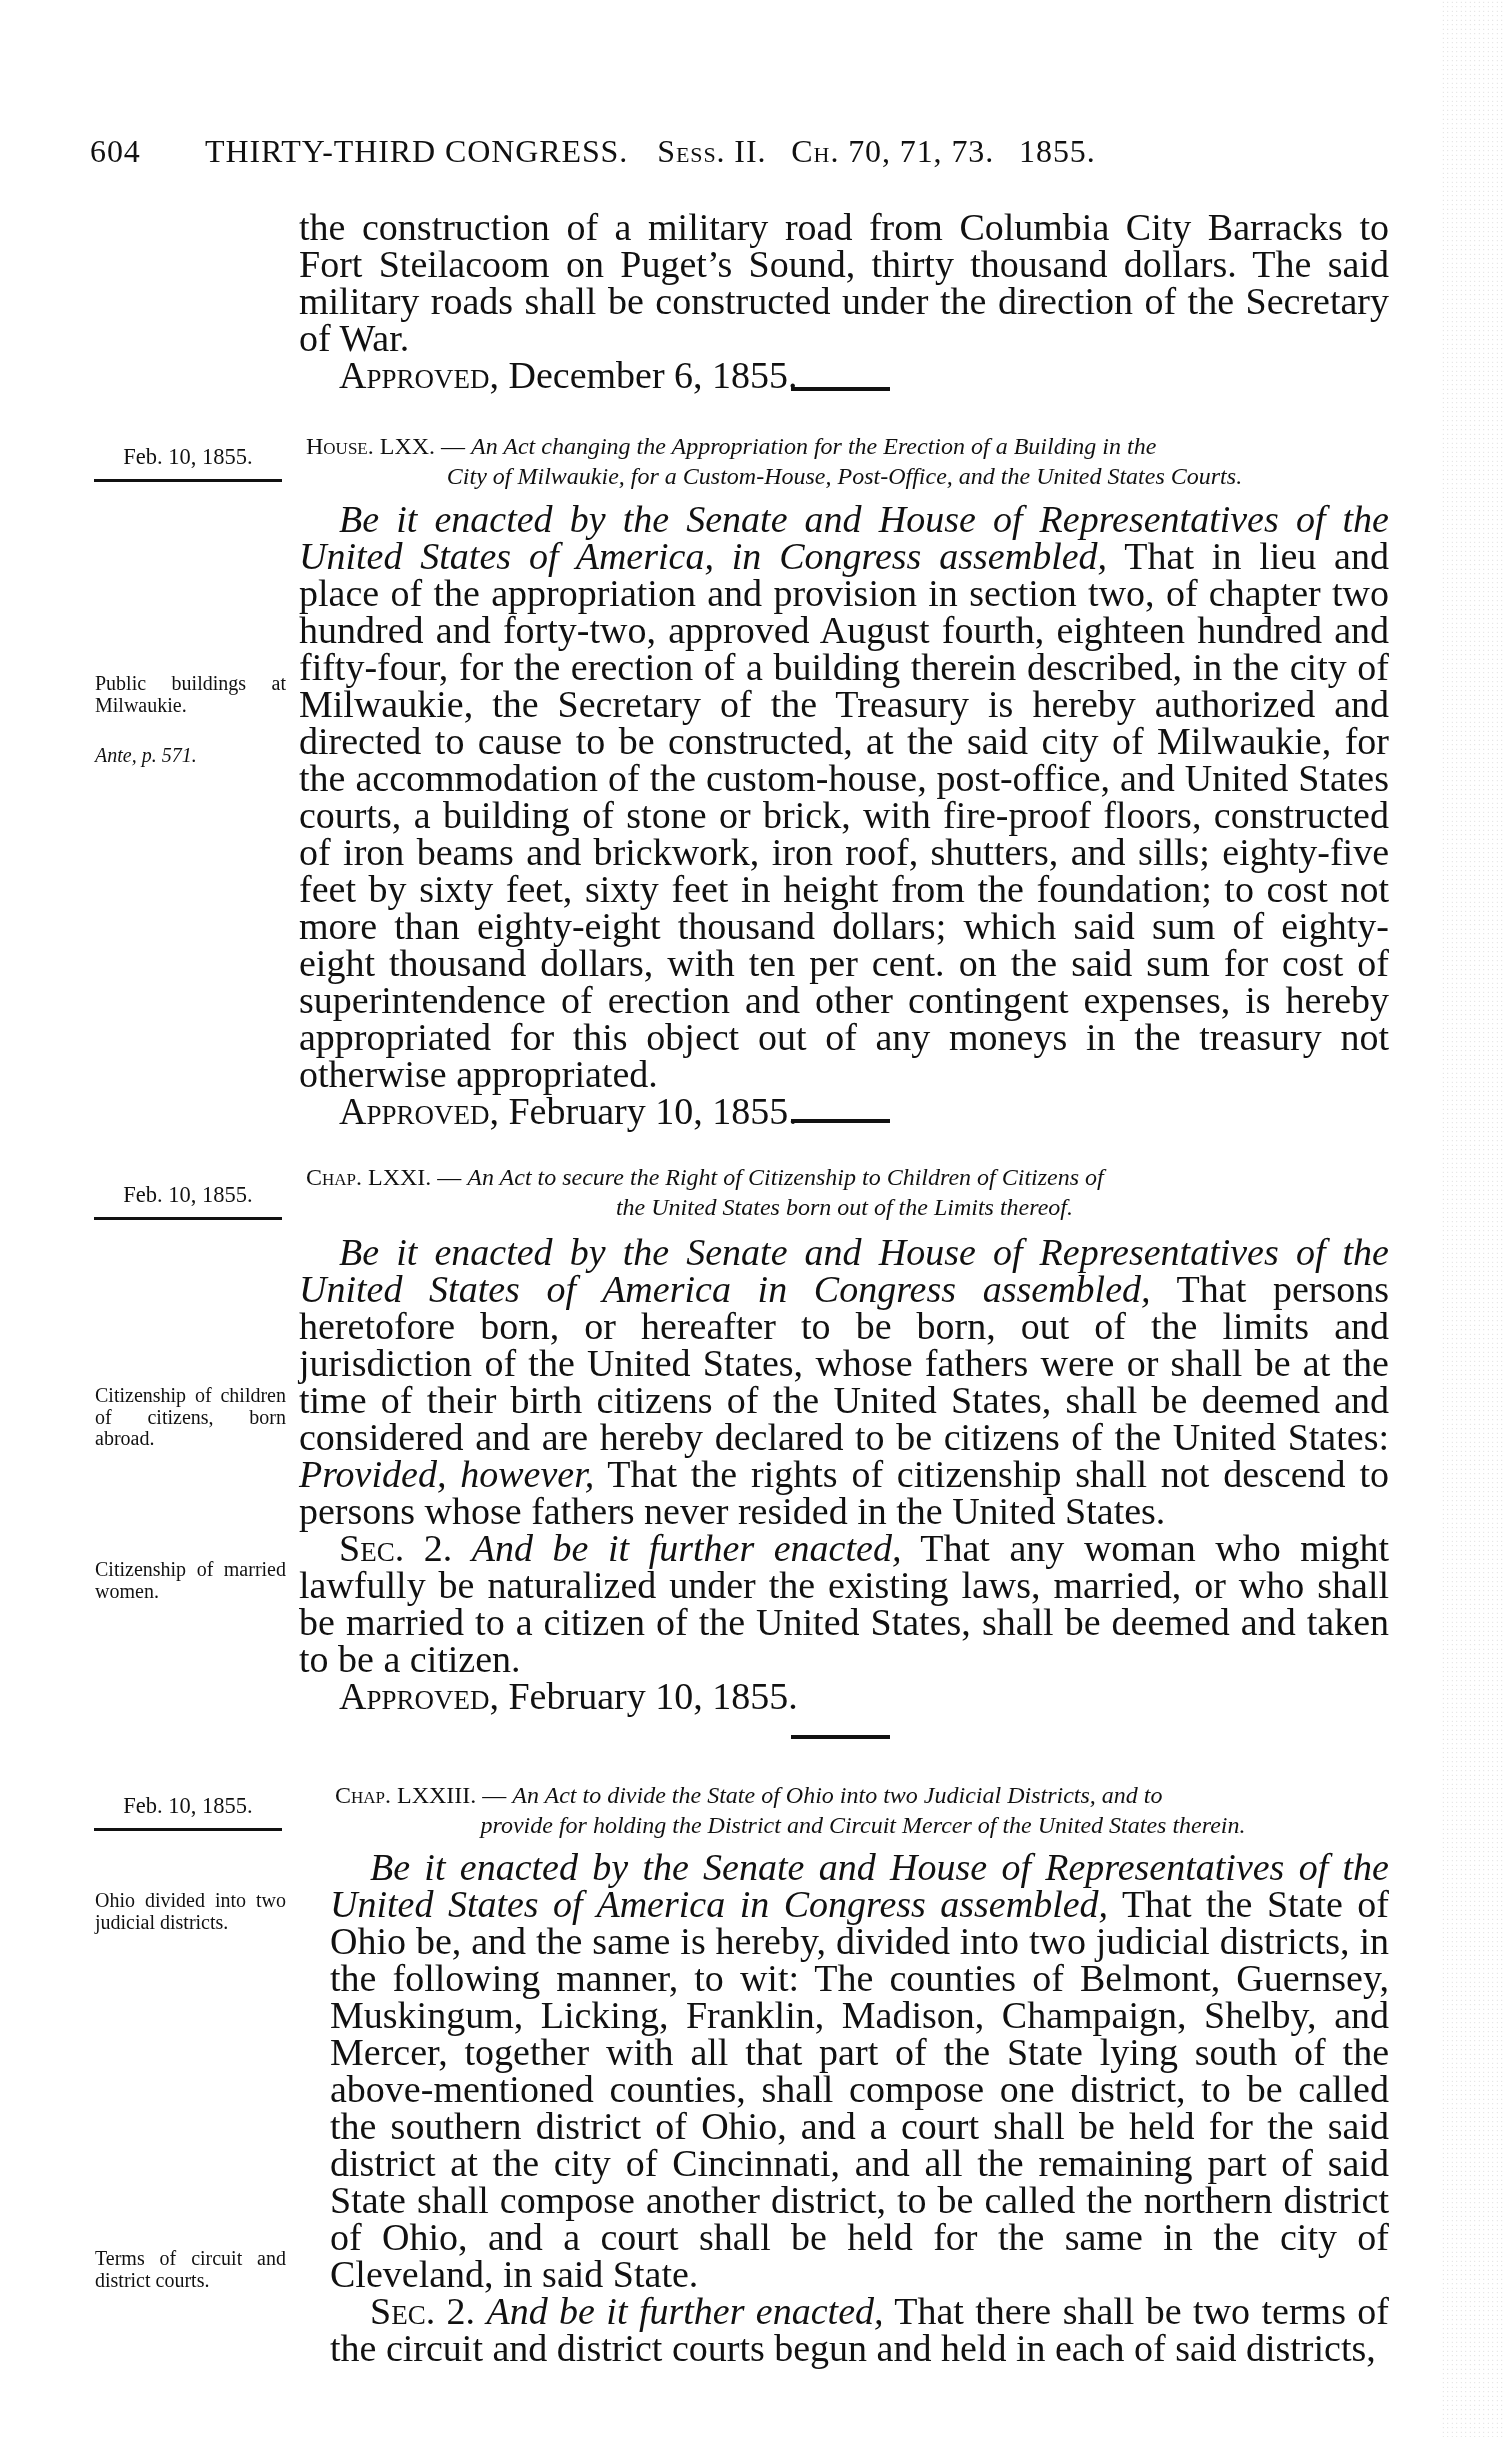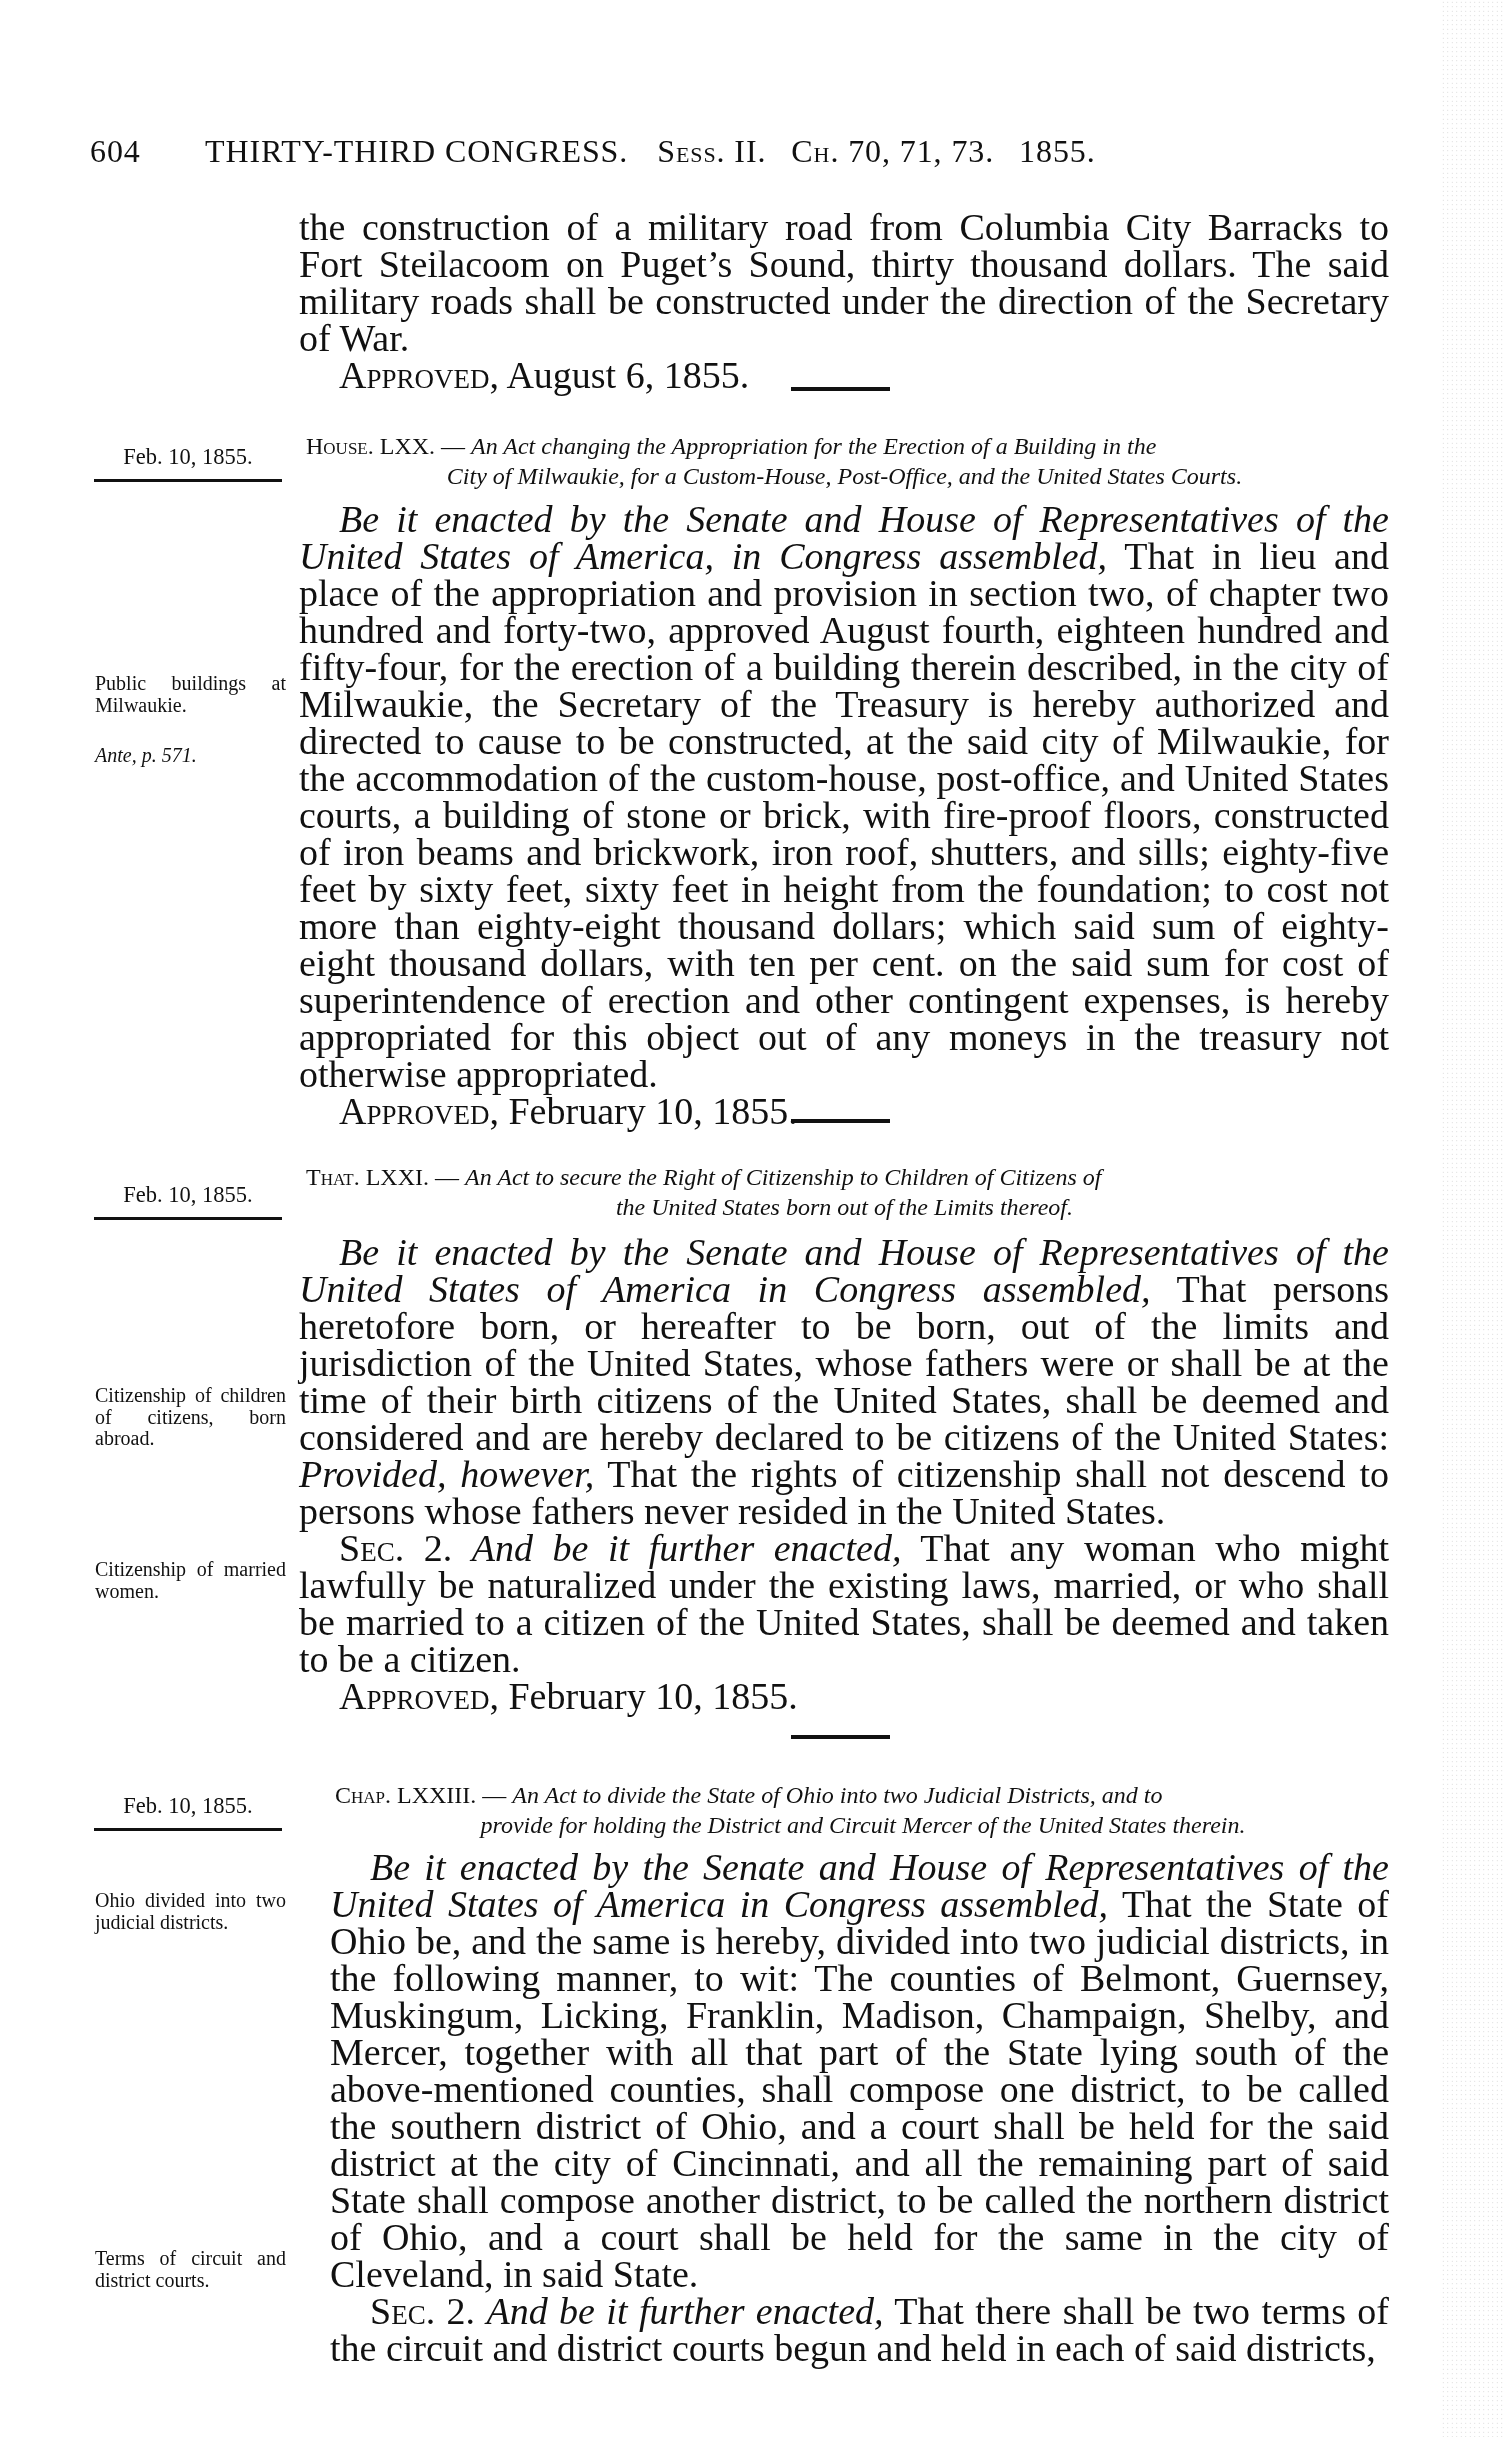--- a/index.html
+++ b/index.html
@@ -60,21 +60,21 @@
   <span class="title">THIRTY-THIRD CONGRESS.</span>
   <span class="sess sc">Sess. II.</span>
   <span class="ch sc">Ch. 70, 71, 73.</span>
   <span>1855.</span>
 </div>
 
 <div class="body-text" style="top:209px;">
   <p>the construction of a military road from Columbia City Barracks to Fort Steilacoom on Puget’s Sound, thirty thousand dollars. The said military roads shall be constructed under the direction of the Secretary of War.</p>
   <p class="approved">
     <span class="sc">Approved,</span>
-    <span>August 6, 1855.</span>
+    <span>December 6, 1855.</span>
   </p>
 </div>
 <div class="divider" style="top:387px;"></div>
 
 <div class="margin-date" style="top:444px;">
   <span>Feb. 10, 1855.</span>
   <div class="rule"></div>
 </div>
 <div class="chap-title" style="top:431px;">
   <span class="sc">House. LXX. —</span>
@@ -93,21 +93,21 @@
 </div>
 <div class="side-note" style="top:673px;">Public buildings at Milwaukie.</div>
 <div class="side-note" style="top:745px; text-align:right; font-style:italic;">Ante, p. 571.</div>
 <div class="divider" style="top:1119px;"></div>
 
 <div class="margin-date" style="top:1182px;">
   <span>Feb. 10, 1855.</span>
   <div class="rule"></div>
 </div>
 <div class="chap-title" style="top:1162px;">
-  <span class="sc">That. LXXI. —</span>
+  <span class="sc">Chap. LXXI. —</span>
   <span class="i">An Act to secure the Right of Citizenship to Children of Citizens of</span>
   <span class="i line2">the United States born out of the Limits thereof.</span>
 </div>
 <div class="body-text" style="top:1234px;">
   <p class="indent">
     <span class="i">Be it enacted by the Senate and House of Representatives of the United States of America in Congress assembled,</span>
     <span>That persons heretofore born, or hereafter to be born, out of the limits and jurisdiction of the United States, whose fathers were or shall be at the time of their birth citizens of the United States, shall be deemed and considered and are hereby declared to be citizens of the United States:</span>
     <span class="i">Provided, however,</span>
     <span>That the rights of citizenship shall not descend to persons whose fathers never resided in the United States.</span>
   </p>

